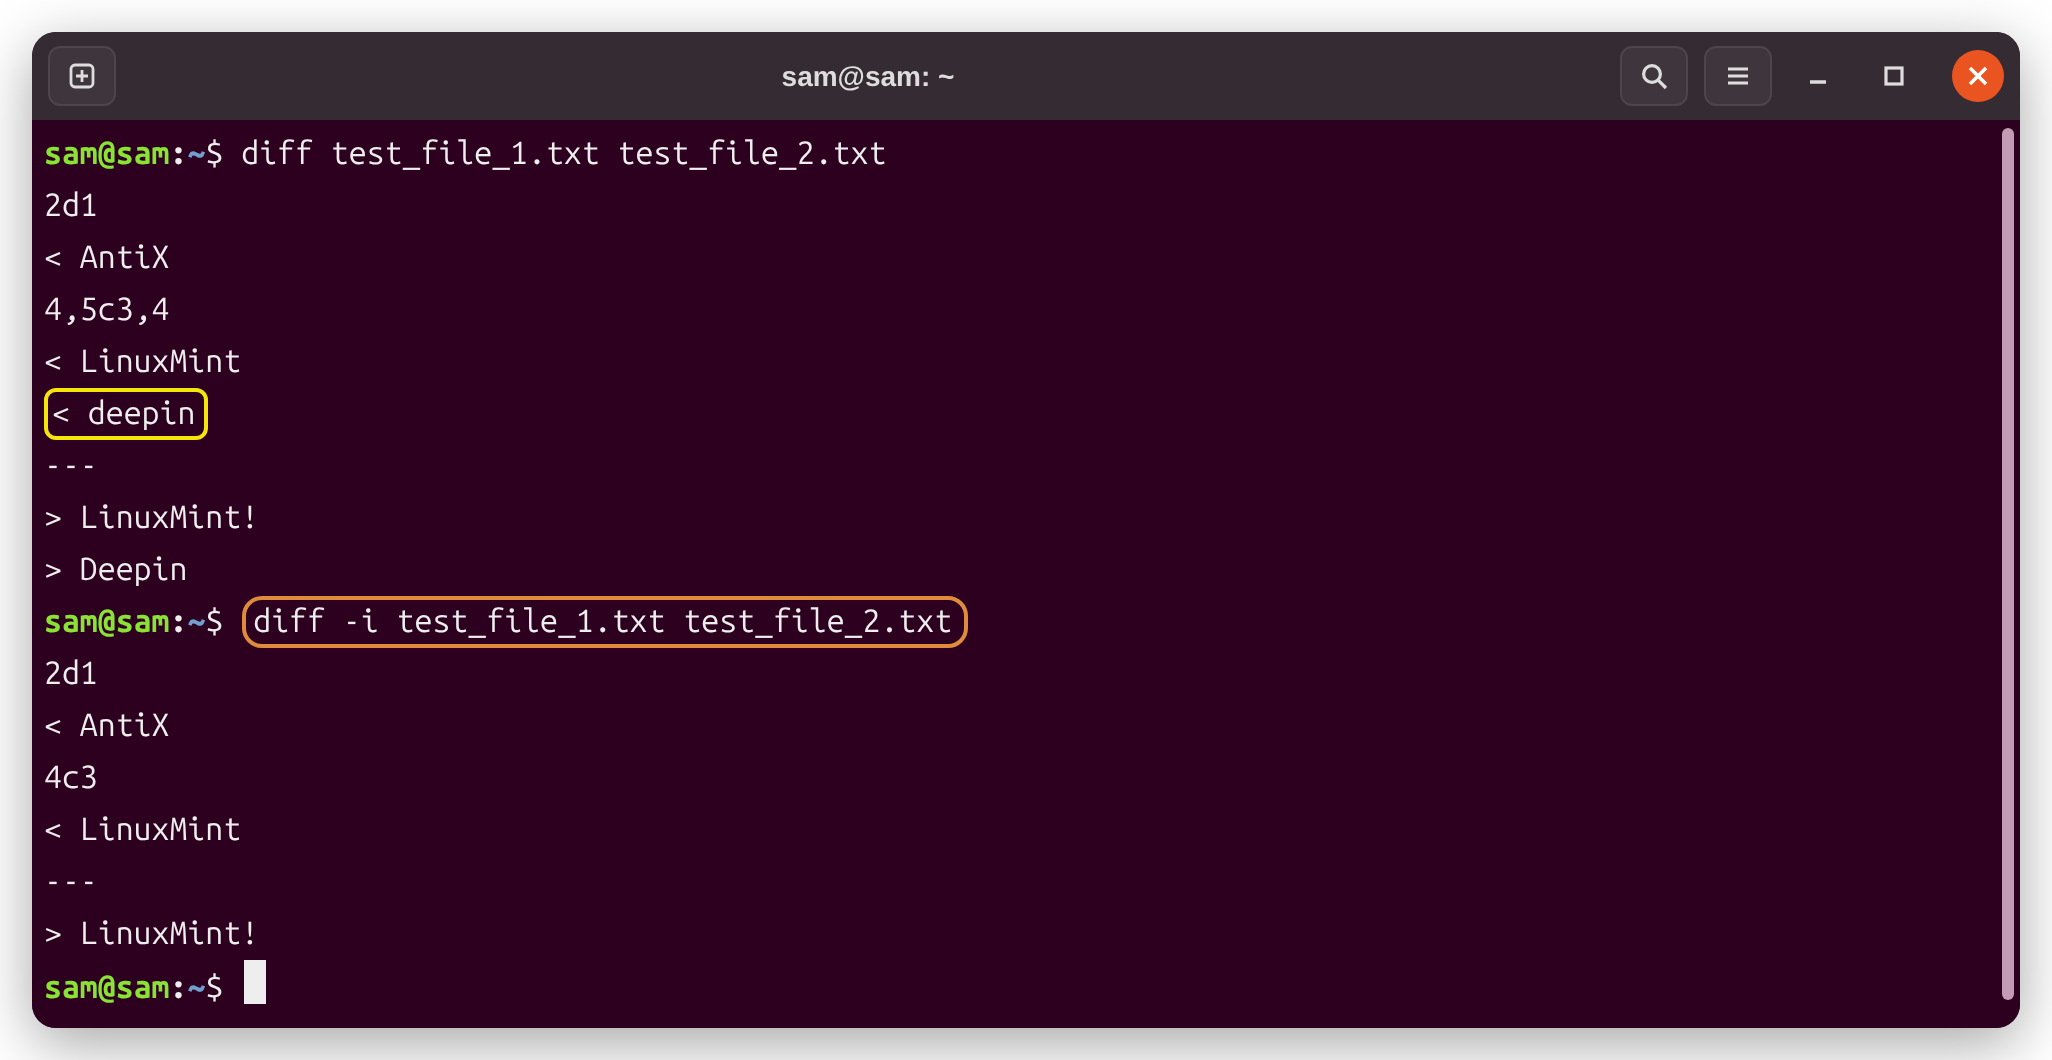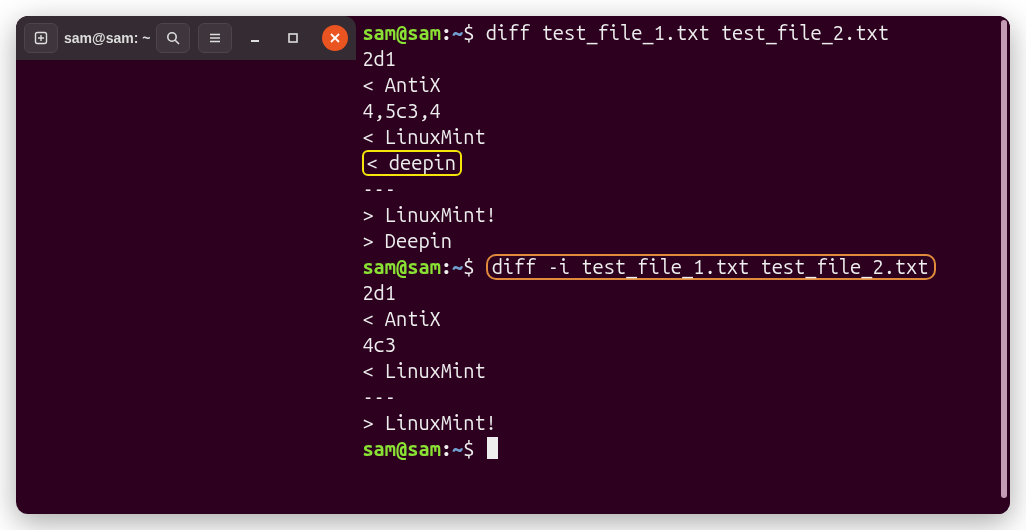--- a/index.html
+++ b/index.html
@@ -14,20 +14,21 @@
     position: absolute;
     left: 16px;
     top: 16px;
     width: 994px;
     height: 498px;
     background: #2c001e;
     border-radius: 12px;
     box-shadow: 0 8px 30px rgba(0,0,0,0.35);
     overflow: hidden;
     display: flex;
+    flex-direction: column;
   }
   .titlebar {
     height: 44px;
     background: #352b32;
     display: flex;
     align-items: center;
     padding: 0 8px;
     gap: 6px;
     flex-shrink: 0;
     border-top-left-radius: 12px;
@@ -81,21 +82,21 @@
     flex: 1;
     position: relative;
     overflow: hidden;
   }
   .terminal {
     position: absolute;
     left: 0; right: 0; top: 0; bottom: 0;
     background: #2c001e;
     padding: 4px 6px 4px 6px;
     font-family: "Ubuntu Mono","DejaVu Sans Mono","Menlo","Consolas",monospace;
-    font-size: 20px;
+    font-size: 16px;
     line-height: 26px;
     color: #eee;
     white-space: pre;
   }
   .scrollbar {
     position: absolute;
     right: 3px;
     top: 4px;
     width: 6px;
     height: 96%;

